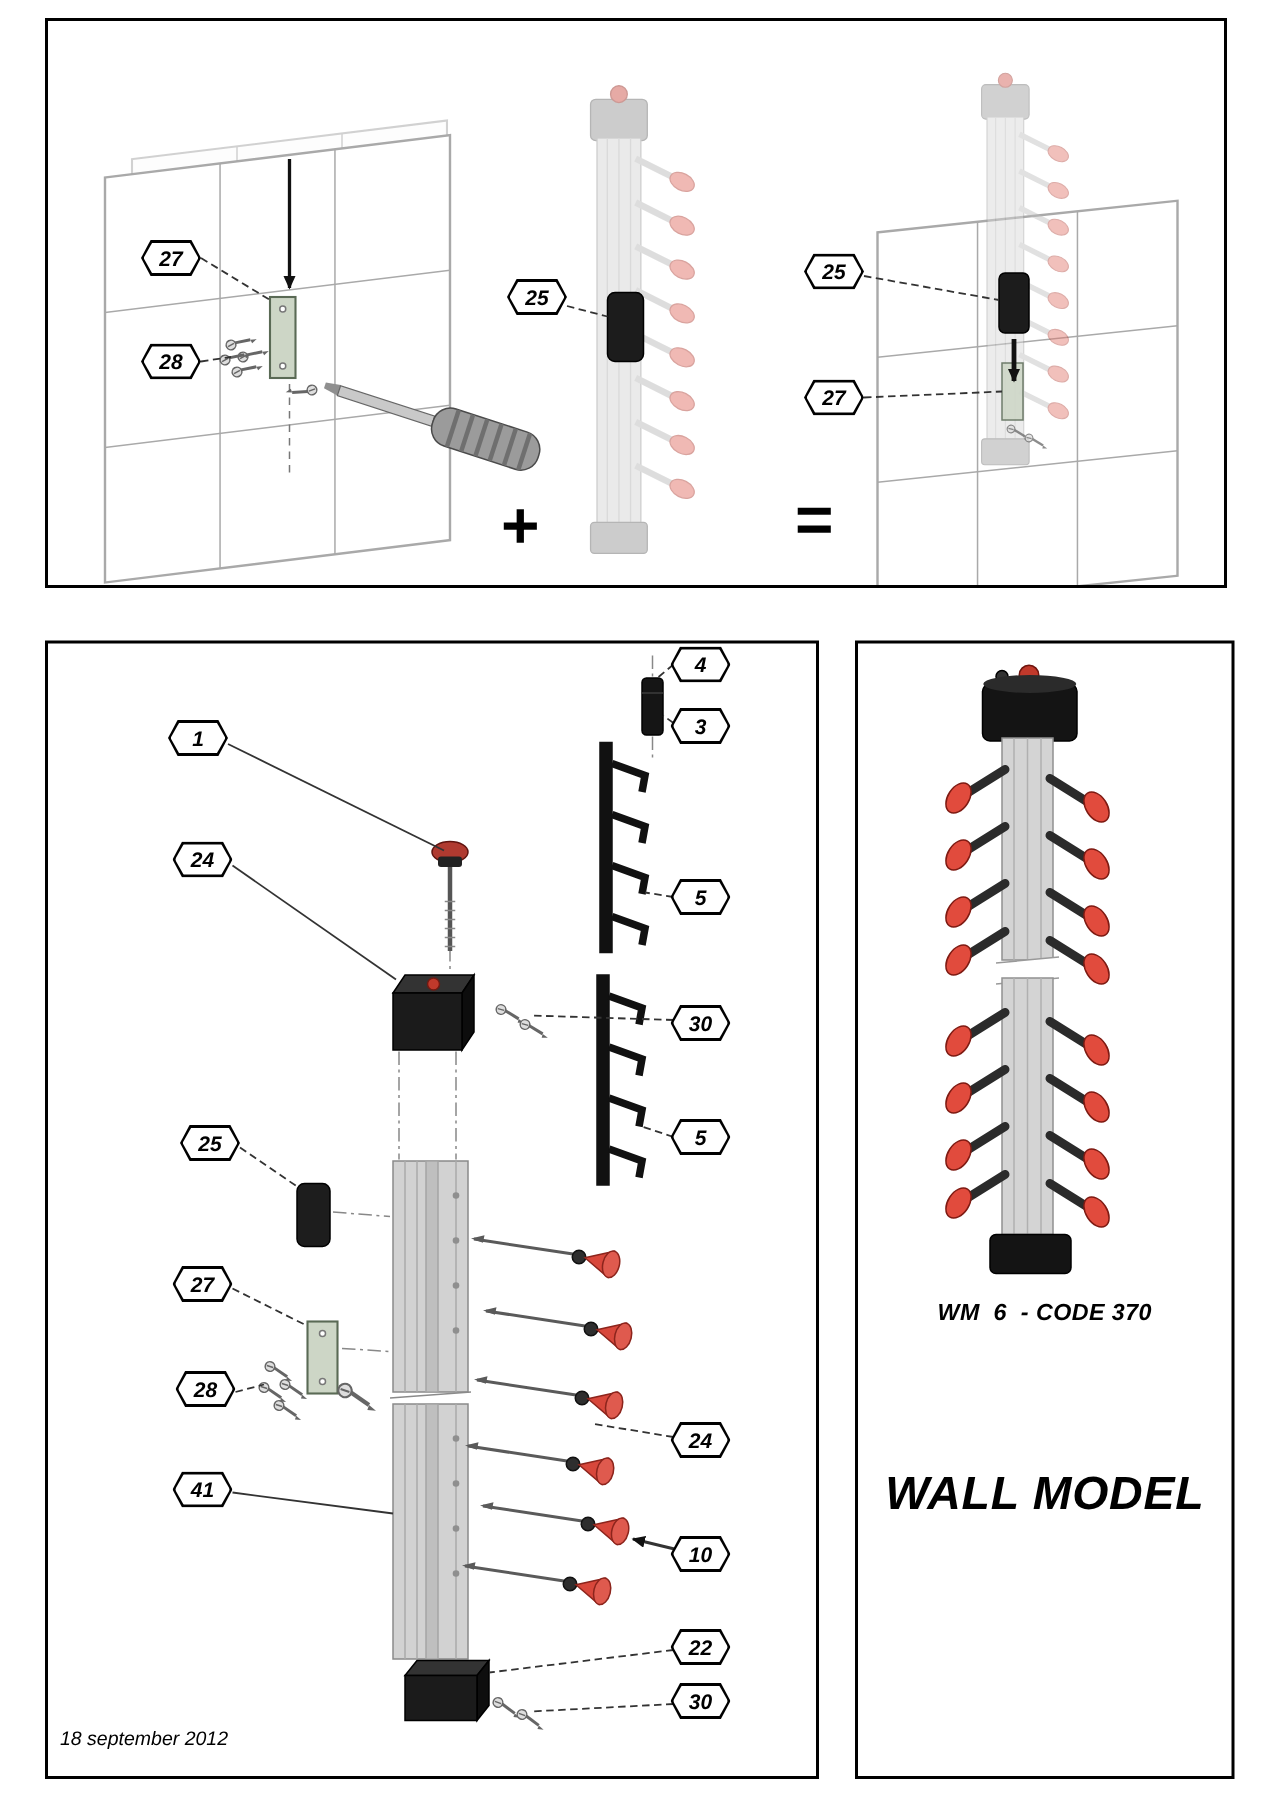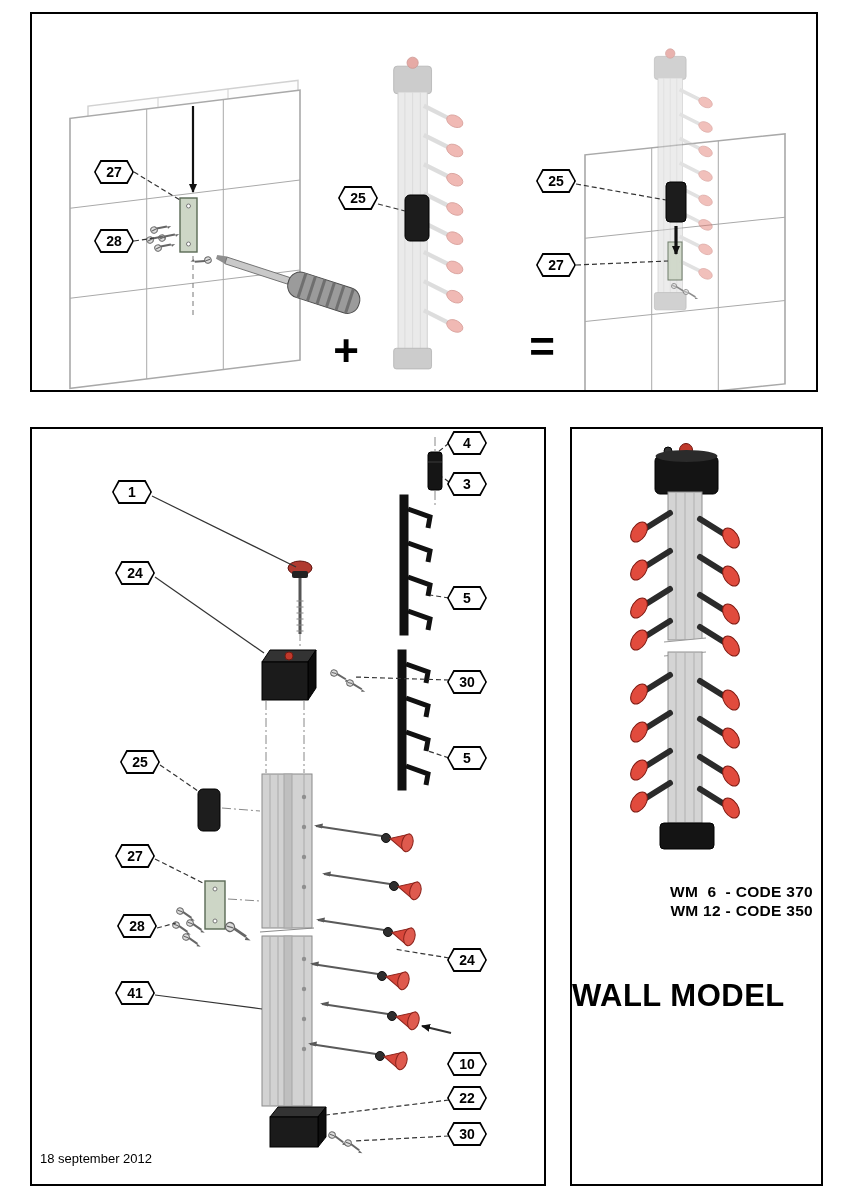--- a/index.html
+++ b/index.html
@@ -1,32 +1,32 @@
 <!DOCTYPE html>
 <html><head>
 <meta charset="utf-8">
 <style>
   html,body{margin:0;padding:0;background:#fff;}
   .page{position:relative;width:849px;height:1200px;background:#fff;overflow:hidden;
-        font-family:"Liberation Sans",sans-serif;color:#000;}
+        font-family:"Liberation Sans",sans-serif;color:#000;font-style:italic;}
   .panel{position:absolute;border:2px solid #000;background:#fff;}
   .panel svg{position:absolute;left:0;top:0;}
   
   .callout{position:absolute;width:40px;height:24px;z-index:6;}
   .hexb{position:absolute;inset:0;background:#000;
         clip-path:polygon(16% 0,84% 0,100% 50%,84% 100%,16% 100%,0 50%);}
   .hexw{position:absolute;inset:1.7px;background:#fff;
         clip-path:polygon(16% 0,84% 0,100% 50%,84% 100%,16% 100%,0 50%);}
   .num{position:absolute;inset:0;display:flex;align-items:center;justify-content:center;
        font-weight:bold;font-size:14px;}
   .op{position:absolute;font-weight:bold;font-size:44px;z-index:5;width:44px;text-align:center;}
   .date{position:absolute;left:8px;top:722px;font-size:13px;z-index:5;}
-  .codes{position:absolute;left:8px;right:8px;top:453px;text-align:right;z-index:5;}
+  .codes{position:absolute;left:8px;right:8px;top:437px;text-align:center;z-index:5;}
   .code-line{white-space:pre;font-weight:bold;font-size:15.5px;line-height:19px;letter-spacing:.3px;}
-  .wall-title{position:absolute;left:0;right:0;top:549px;text-align:left;
+  .wall-title{position:absolute;left:0;right:0;top:549px;text-align:center;
               font-weight:bold;font-size:31px;letter-spacing:.5px;z-index:5;}
 </style>
 </head>
 <body>
 
 <div class="page">
 
   <section class="panel" style="left:30px;top:12px;width:784px;height:376px;">
     <svg width="784" height="376" viewBox="0 0 784 376">
       <defs>
@@ -387,21 +387,21 @@
     <div class="callout" style="left:83px;top:552px;">
       <span class="hexb"></span>
         <span class="hexw"></span>
       <span class="num">41</span>
       </div>
     <div class="callout" style="left:415px;top:519px;">
       <span class="hexb"></span>
         <span class="hexw"></span>
       <span class="num">24</span>
       </div>
-    <div class="callout" style="left:415px;top:595px;margin-top:28px;">
+    <div class="callout" style="left:415px;top:595px;">
       <span class="hexb"></span>
         <span class="hexw"></span>
       <span class="num">10</span>
       </div>
     <div class="callout" style="left:415px;top:657px;">
       <span class="hexb"></span>
         <span class="hexw"></span>
       <span class="num">22</span>
       </div>
     <div class="callout" style="left:415px;top:693px;">
@@ -467,18 +467,17 @@
       <use href="#hL" transform="translate(98,322)"></use>
         <use href="#hR" transform="translate(128,328)"></use>
       <use href="#hL" transform="translate(98,354)"></use>
         <use href="#hR" transform="translate(128,360)"></use>
 
       <rect x="88" y="394" width="54" height="26" rx="4" fill="#141414" stroke="#000"></rect>
     </svg>
 
     <div class="codes">
       <div class="code-line">WM  6  - CODE 370</div>
-      <div class="code-line">WM 12 - CODE 350</div>
     </div>
     <div class="wall-title">WALL MODEL</div>
   </section>
 
 </div>
 
 </body></html>

